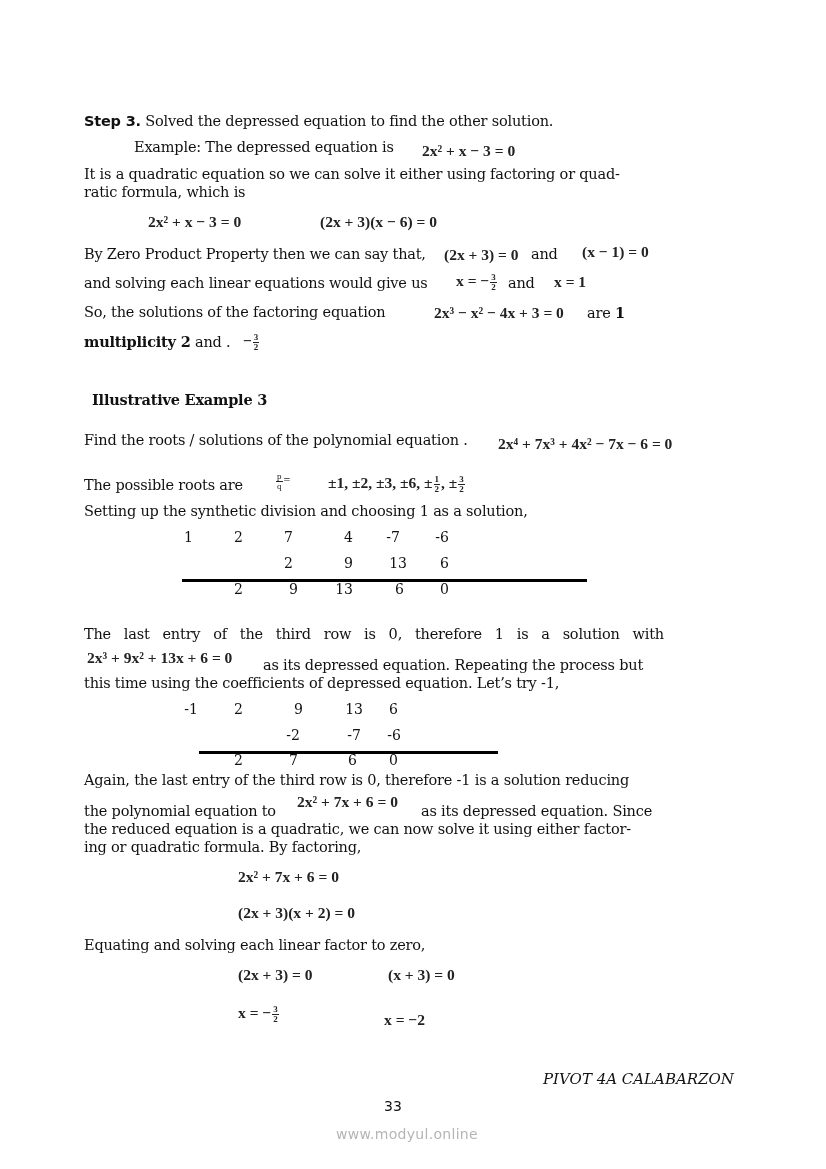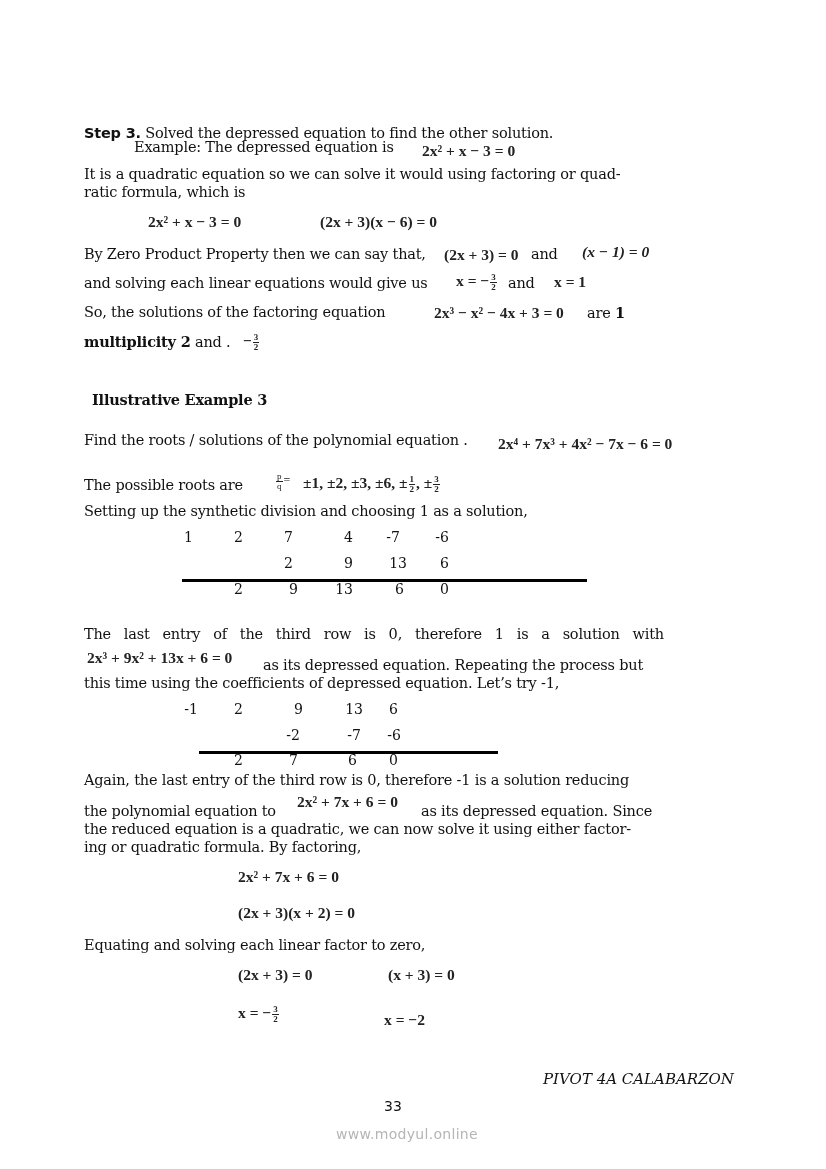--- a/index.html
+++ b/index.html
@@ -14,34 +14,34 @@
     .frac .num { border-bottom: 1px solid #222; padding: 0 1px; }
     .num-cell { position: absolute; font-family: "DejaVu Serif", serif; font-size: 14px; text-align: right; width: 30px; }
     .hrule { position: absolute; height: 3px; background: #000; }
     .footer-brand { font-family: "DejaVu Serif", serif; font-style: italic; font-size: 15px; }
     .page-num { font-family: "DejaVu Sans", sans-serif; font-size: 14px; }
     .watermark { font-family: "DejaVu Sans", sans-serif; font-size: 14px; color: #b5b5b5; letter-spacing: 0.3px; }
   </style>
 </head>
 <body>
 
-<div class="abs txt" style="left:84px; top:113px;margin-top:12px;">
+<div class="abs txt" style="left:84px; top:113px;">
   <span class="bold" style="font-family:'DejaVu Sans',sans-serif;">Step 3.</span><span> Solved the depressed equation to find the other solution.</span>
 </div>
 <div class="abs txt" style="left:134px; top:139px;">Example: The depressed equation is</div>
 <div class="abs math" style="left:422px; top:142px;">2x² + x − 3 = 0</div>
-<div class="abs txt" style="left:84px; top:166px;"> It is a quadratic equation so we can  solve it would using factoring or quad-</div>
+<div class="abs txt" style="left:84px; top:166px;"> It is a quadratic equation so we can  solve it either using factoring or quad-</div>
 <div class="abs txt" style="left:84px; top:184px;">ratic formula, which is</div>
 <div class="abs math" style="left:148px; top:213px;">2x² + x − 3 = 0</div>
 <div class="abs math" style="left:320px; top:213px;">(2x + 3)(x − 6) = 0</div>
 
 <div class="abs txt" style="left:84px; top:246px;">By Zero Product Property then we can say that,</div>
 <div class="abs math" style="left:444px; top:246px;">(2x + 3) = 0</div>
 <div class="abs txt" style="left:531px; top:246px;">and</div>
-<div class="abs math" style="left:582px; top:243px;font-style:italic;">(x − 1) = 0</div>
+<div class="abs math" style="left:582px; top:243px;">(x − 1) = 0</div>
 
 <div class="abs txt" style="left:84px; top:275px;">and solving each linear equations would give us</div>
 <div class="abs math" style="left:456px; top:272px;">
   <span>x = −</span><span class="frac"><span class="num">3</span><span>2</span></span>
 </div>
 <div class="abs txt" style="left:508px; top:275px;">and</div>
 <div class="abs math" style="left:554px; top:273px;">x = 1</div>
 
 <div class="abs txt" style="left:84px; top:304px;"> So, the  solutions of the factoring equation</div>
 <div class="abs math" style="left:434px; top:304px;">2x³ − x² − 4x + 3 = 0</div>
@@ -56,21 +56,21 @@
 </div>
 
 <div class="abs txt bold" style="left:92px; top:391px;">Illustrative Example 3</div>
 <div class="abs txt" style="left:84px; top:432px;">Find the roots / solutions of the polynomial equation .</div>
 <div class="abs math" style="left:498px; top:435px;">2x⁴ + 7x³ + 4x² − 7x − 6 = 0</div>
 
 <div class="abs txt" style="left:84px; top:477px;">The possible roots are</div>
 <div class="abs math" style="left:275px; top:472px; font-size:12px; font-weight:normal;">
   <span class="frac"><span class="num">p</span><span>q</span></span><span>=</span>
 </div>
-<div class="abs math" style="left:303px; top:474px;">
+<div class="abs math" style="left:328px; top:474px;">
   <span>±1, ±2, ±3, ±6, ±</span><span class="frac"><span class="num">1</span><span>2</span></span><span>, ±</span><span class="frac"><span class="num">3</span><span>2</span></span>
 </div>
 <div class="abs txt" style="left:84px; top:503px;">Setting up the synthetic   division and choosing 1 as a solution,</div>
 
 <div>
   <div class="num-cell" style="left:163px; top:529px;">1</div>
   <div class="num-cell" style="left:213px; top:529px;">2</div>
   <div class="num-cell" style="left:263px; top:529px;">7</div>
   <div class="num-cell" style="left:323px; top:529px;">4</div>
   <div class="num-cell" style="left:370px; top:529px;">-7</div>

